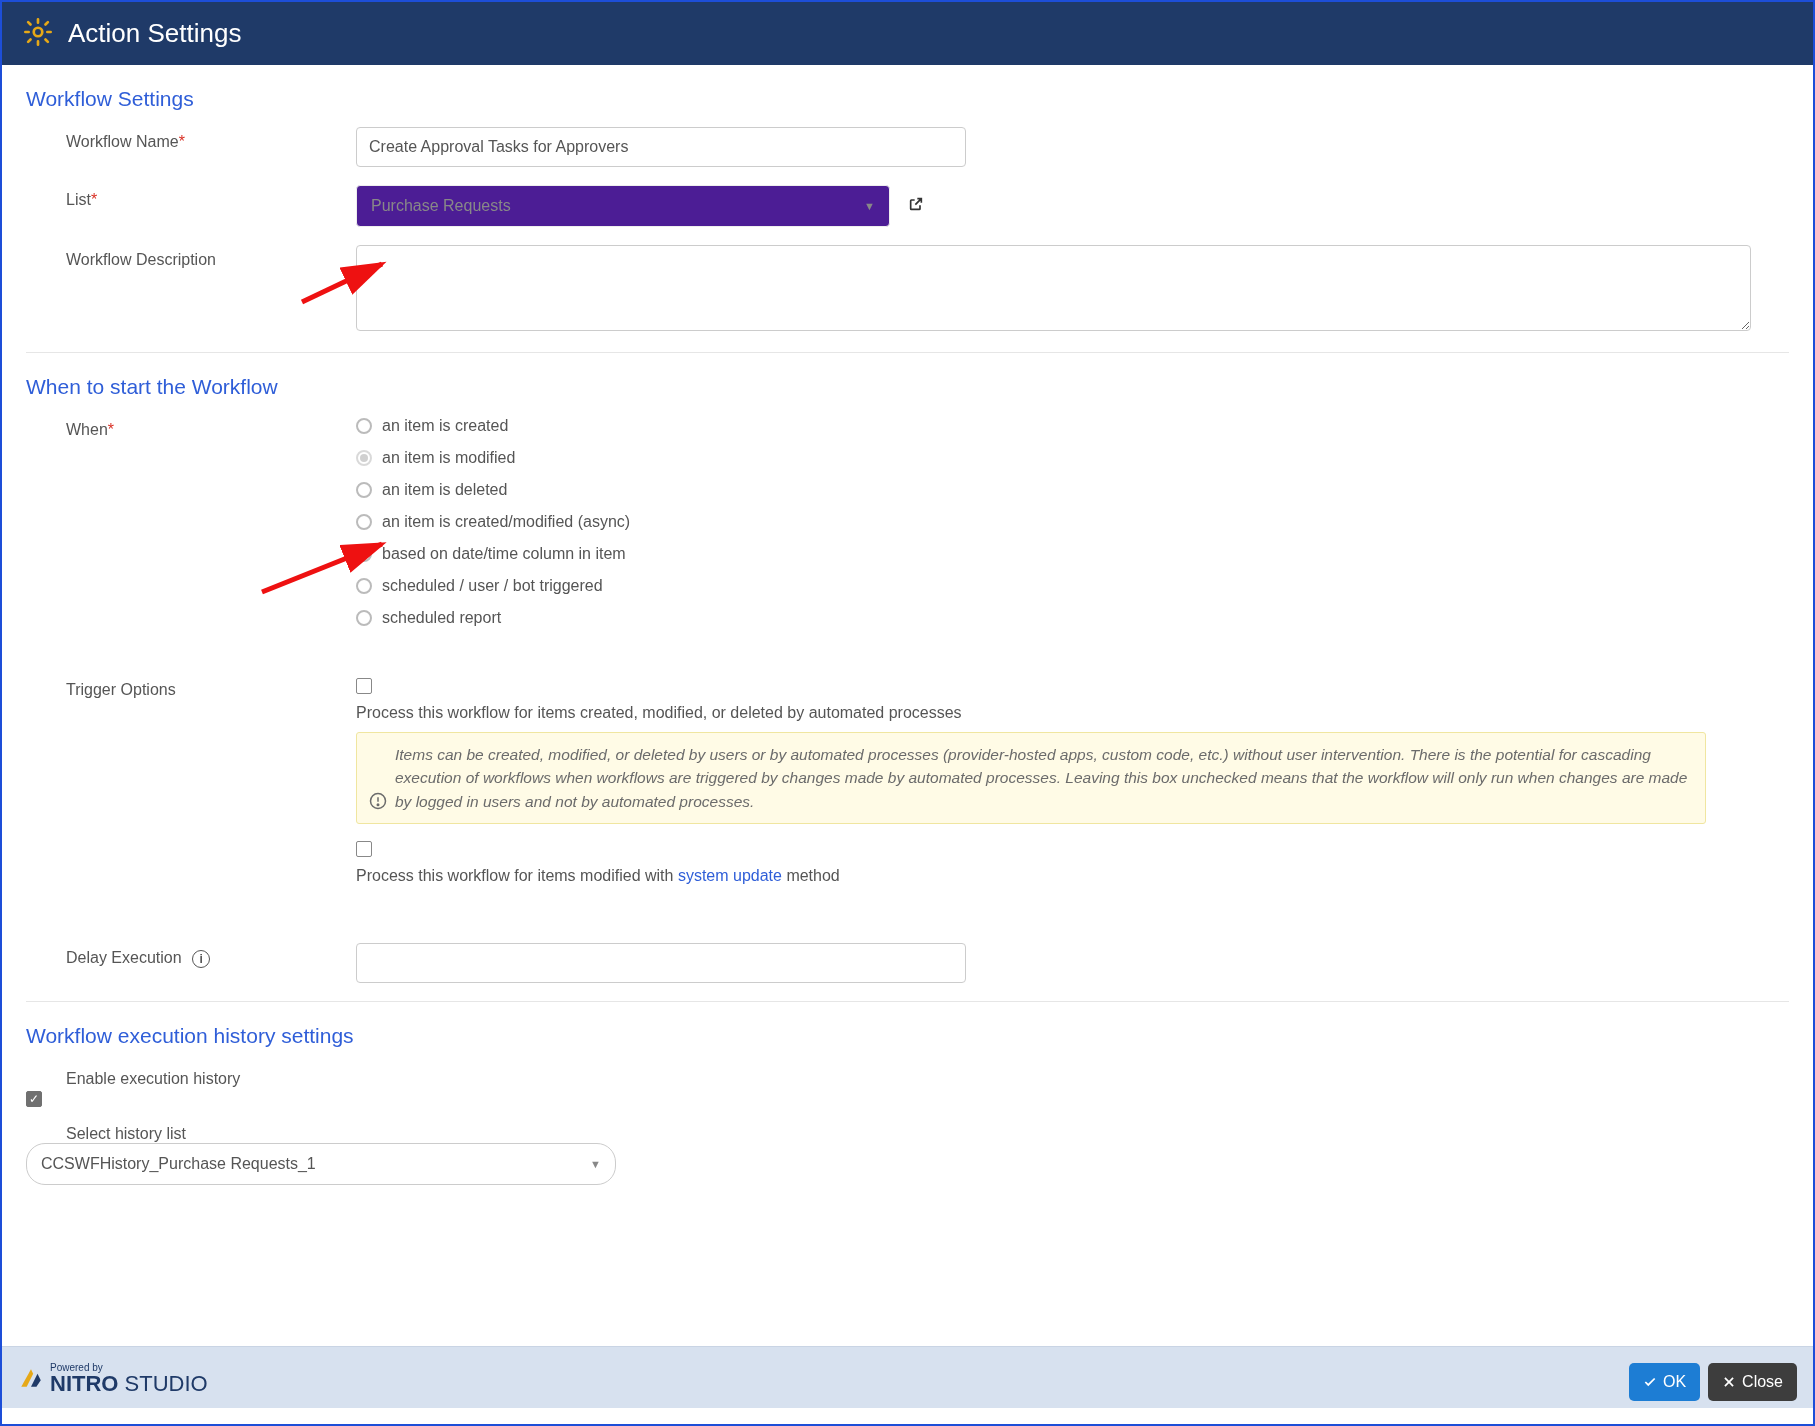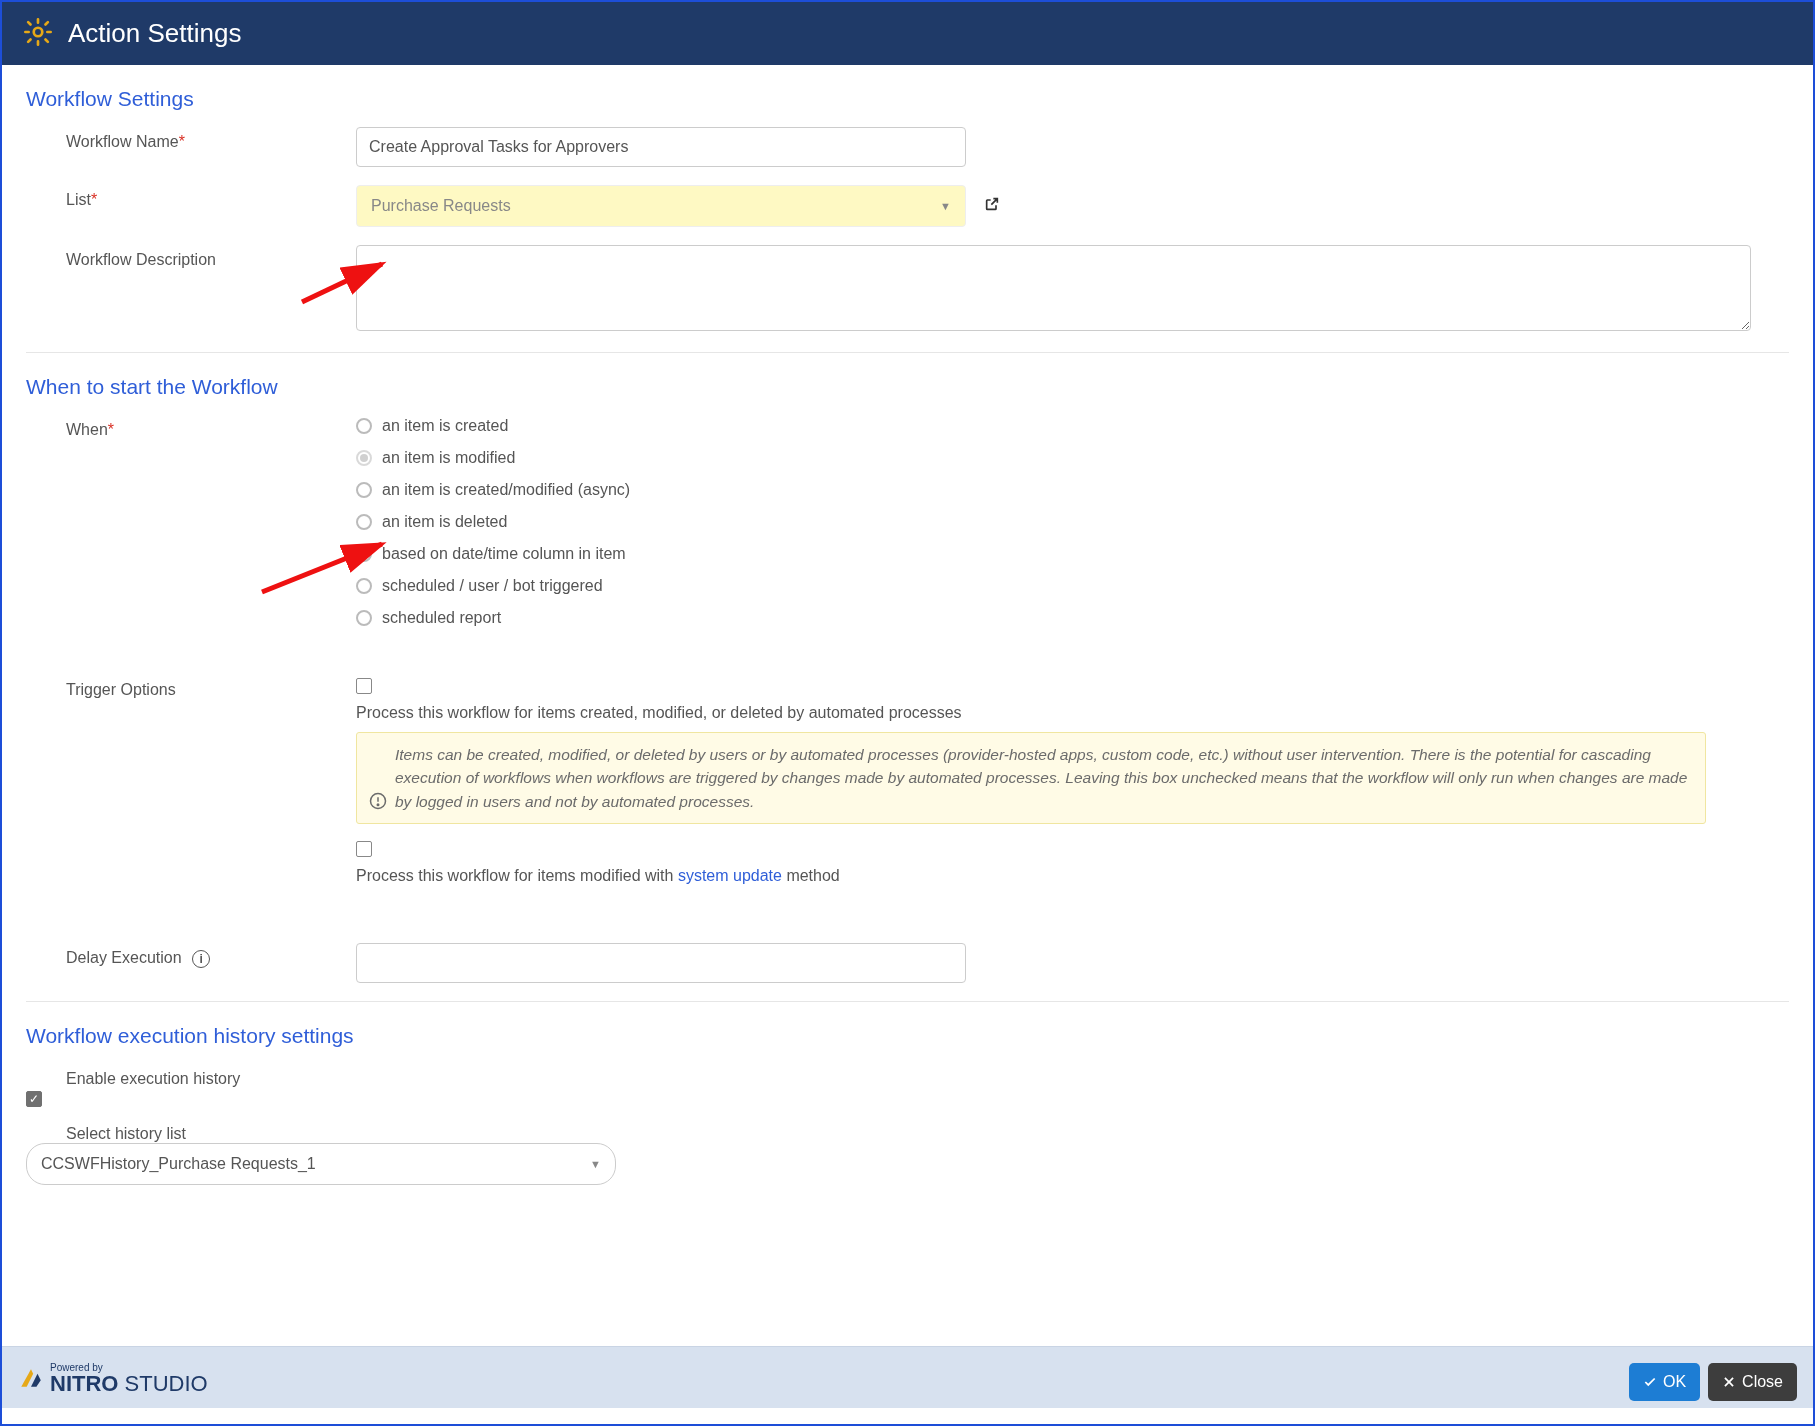--- a/index.html
+++ b/index.html
@@ -11,21 +11,21 @@
 .body { padding: 22px 24px 100px 24px; }
 .section-title { color: #2f5ed8; font-size: 21px; font-weight: 400; margin-bottom: 16px; }
 .divider { border: none; border-top: 1px solid #e6e6e6; margin: 18px 0 22px; }
 .row { display: flex; align-items: flex-start; margin-bottom: 18px; }
 .row.narrow { margin-bottom: 12px; flex-direction: column; }
 .label-col { width: 330px; padding-left: 40px; padding-top: 6px; color: #555; font-size: 16px; }
 .req { color: #d93025; }
 .field-col { flex: 1; }
 .text-input { width: 610px; height: 40px; border: 1px solid #ccc; border-radius: 4px; padding: 0 12px; font-size: 16px; color: #555; }
 .text-input.small { width: 610px; }
-.select-wrap { position: relative; width: 610px; height: 42px; background: #fef9c3; border: 1px solid #eee; border-radius: 4px; display: flex; align-items: center; padding: 0 14px; color: #888; font-size: 16px; }
+.select-wrap { position: relative; width: 534px; height: 42px; background: #4c1d95; border: 1px solid #eee; border-radius: 4px; display: flex; align-items: center; padding: 0 14px; color: #888; font-size: 16px; }
 .select-wrap.active { background: #fff; border-color: #ccc; color: #555; }
 .select-caret { position: absolute; right: 14px; top: 50%; transform: translateY(-50%); color: #888; font-size: 11px; }
 .ext-link { margin-left: 18px; color: #333; font-size: 16px; cursor: pointer; }
 .textarea { width: 100%; max-width: 1395px; height: 86px; border: 1px solid #ccc; border-radius: 4px; padding: 10px; resize: both; font-family: inherit; }
 .radio-list { display: flex; flex-direction: column; gap: 14px; padding-top: 2px; }
 .radio-item { display: flex; align-items: center; gap: 10px; color: #555; font-size: 16px; }
 .radio-circle { width: 16px; height: 16px; border: 2px solid #bbb; border-radius: 50%; display: inline-flex; align-items: center; justify-content: center; cursor: pointer; }
 .radio-circle.disabled { opacity: 0.55; }
 .radio-dot { width: 8px; height: 8px; background: #aaa; border-radius: 50%; }
 .check-item { display: flex; align-items: flex-start; gap: 10px; color: #555; font-size: 16px; margin-bottom: 10px; flex-direction: column; }
@@ -117,25 +117,25 @@
               <span>an item is created</span>
             </div>
             <div class="radio-item">
               <span class="radio-circle disabled">
                 <span class="radio-dot"></span>
               </span>
               <span>an item is modified</span>
             </div>
             <div class="radio-item">
               <span class="radio-circle"></span>
+              <span>an item is deleted</span>
+            </div>
+            <div class="radio-item">
+              <span class="radio-circle"></span>
               <span>an item is created/modified (async)</span>
-            </div>
-            <div class="radio-item">
-              <span class="radio-circle"></span>
-              <span>an item is deleted</span>
             </div>
             <div class="radio-item">
               <span class="radio-circle"></span>
               <span>based on date/time column in item</span>
             </div>
             <div class="radio-item">
               <span class="radio-circle"></span>
               <span>scheduled / user / bot triggered</span>
             </div>
             <div class="radio-item">

